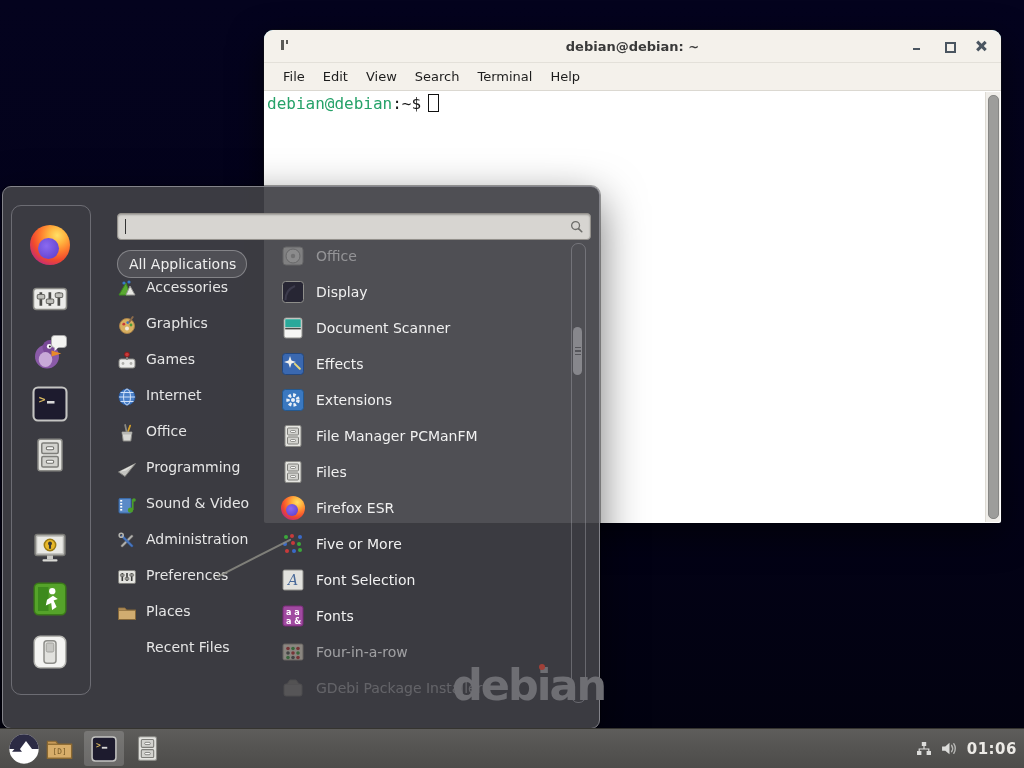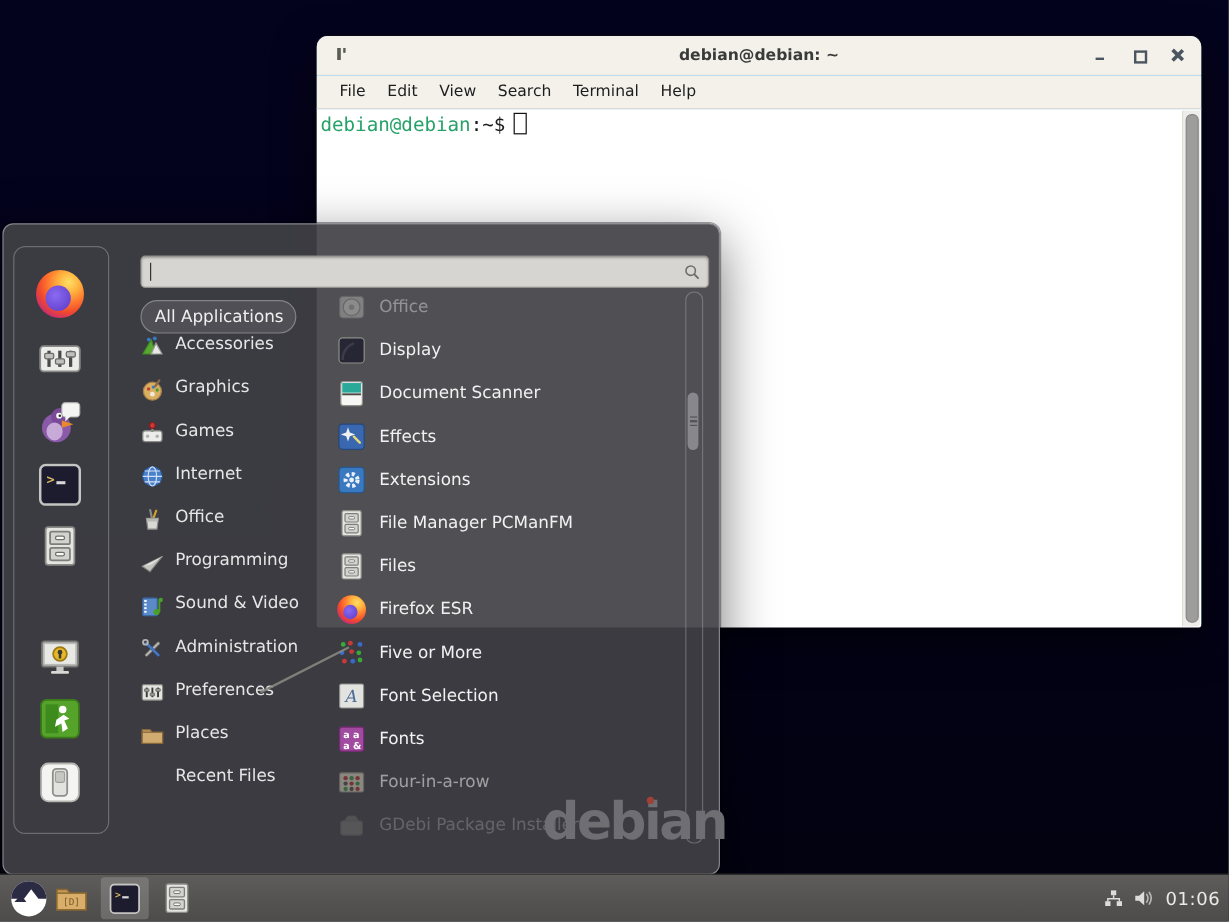--- a/index.html
+++ b/index.html
@@ -78,21 +78,21 @@
   .cursor-line{position:absolute;left:217px;top:576px;width:83px;height:2px;background:#8c8c84;
       border-radius:2px;transform:rotate(-27deg);transform-origin:left center;z-index:30;opacity:.85}
 
   
   .taskbar{position:absolute;left:0;top:728px;width:1024px;height:40px;z-index:40;
       background:linear-gradient(180deg,#5e5d5b 0%,#535250 60%,#4d4c4a 100%);border-top:1px solid #35342f;box-sizing:border-box}
   .tb-item{position:absolute;top:0;height:39px;display:flex;align-items:center;justify-content:center;cursor:pointer}
   .tb-item.active{background:rgba(255,255,255,.17);border-radius:3px;top:2px;height:35px}
   .tray{position:absolute;right:7px;top:0;height:39px;display:flex;align-items:center;gap:9px}
   .tray-ic{display:flex;cursor:pointer}
-  .clock{font-size:15px;font-weight:normal;color:#eceae6;letter-spacing:.5px}
+  .clock{font-size:15px;font-weight:bold;color:#eceae6;letter-spacing:.5px}
 </style>
 </head>
 <body>
 
 <div class="terminal-window">
   <div class="titlebar">
     <span class="win-icon"></span>
     <span class="title">debian@debian: ~</span>
     <span class="winbtns">
       <span class="wb wb-min"></span>

